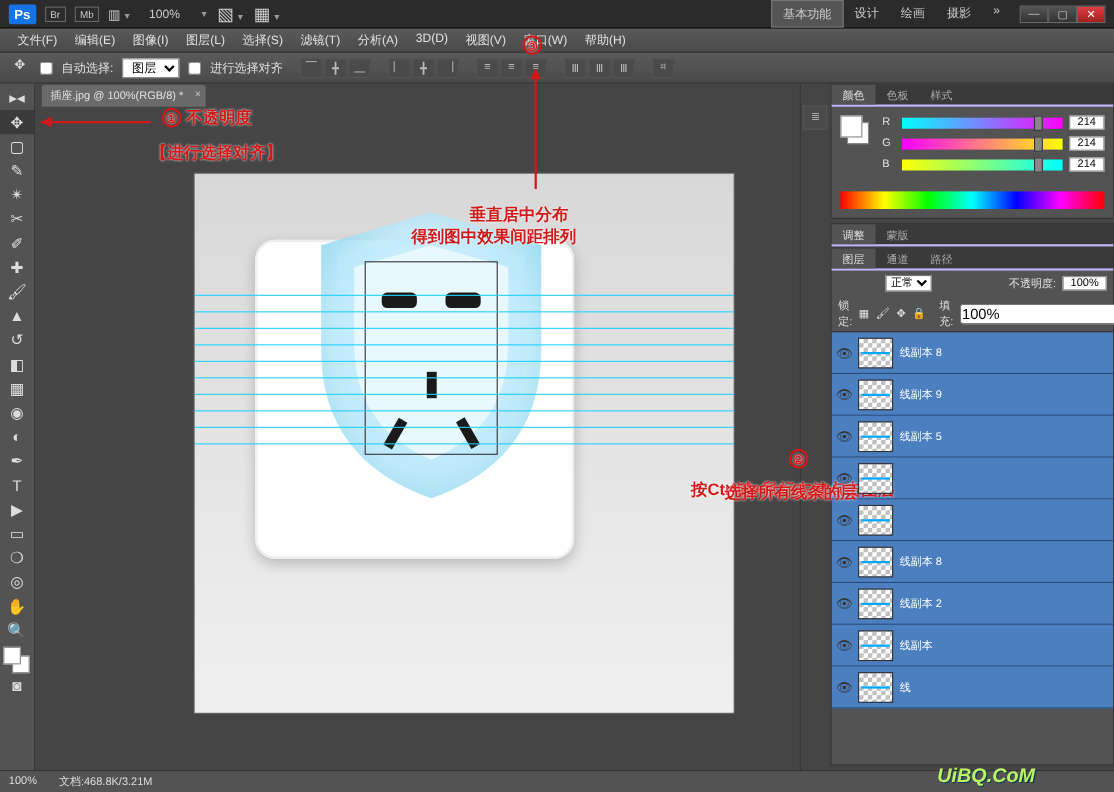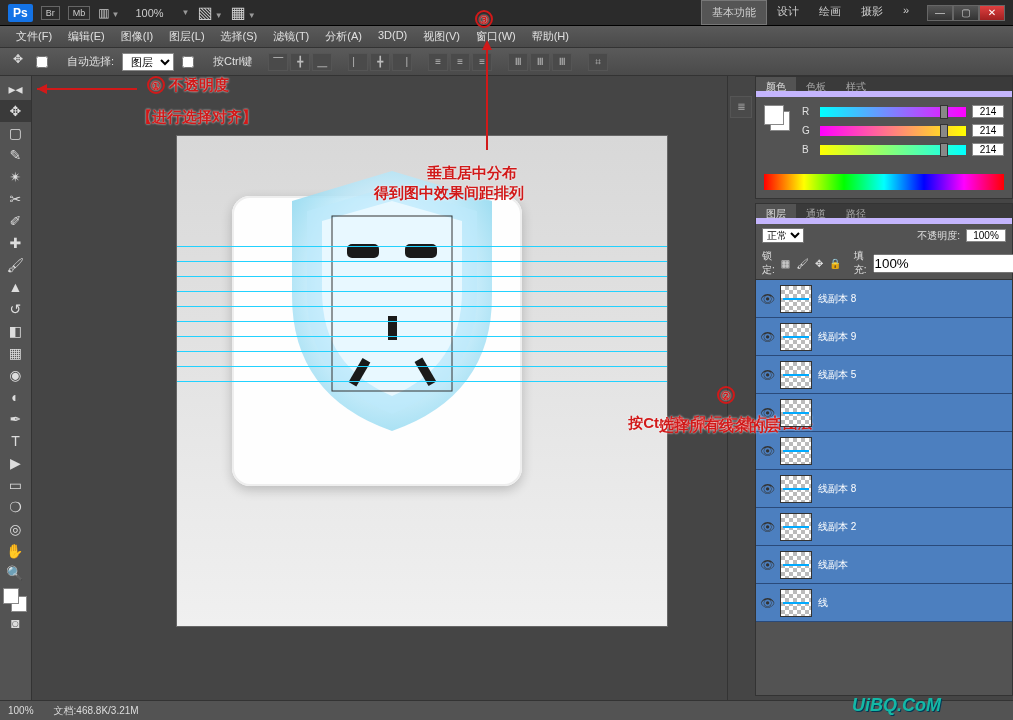--- a/index.html
+++ b/index.html
@@ -20,21 +20,21 @@
 .win-btn { width: 26px; height: 16px; border: 1px solid #666; display: flex; align-items: center; justify-content: center; font-size: 10px; color: #ccc; background: linear-gradient(#555,#333); }
 .win-btn.close { background: linear-gradient(#e04040,#a02020); color: #fff; }
 
 
 .menubar { height: 22px; background: linear-gradient(#5a5a5a,#4a4a4a); display: flex; align-items: flex-start; padding: 0 8px; border-bottom: 1px solid #333; }
 .menu-item { color: #e0e0e0; font-size: 11px; padding: 3px 8px; cursor: pointer; }
 
 
 .optbar { height: 28px; background: linear-gradient(#5a5a5a,#4a4a4a); display: flex; align-items: center; padding: 0 8px; gap: 8px; border-bottom: 1px solid #333; }
 .tool-icon-sm { width: 20px; height: 20px; font-size: 12px; color: #ddd; text-align: center; }
-.opt-chk { font-size: 11px; color: #e0e0e0; display: flex; align-items: center; gap: 19px; }
+.opt-chk { font-size: 11px; color: #e0e0e0; display: flex; align-items: center; gap: 8px; }
 .opt-chk input { width: 12px; height: 12px; }
 .opt-select { background: #fff; border: 1px solid #888; font-size: 11px; padding: 1px 4px; }
 .align-grp { display: flex; gap: 2px; margin-left: 8px; }
 .align-btn { width: 20px; height: 18px; border: 1px solid #555; background: #4a4a4a; display: inline-flex; align-items: center; justify-content: center; font-size: 10px; color: #bbb; }
 
 
 .main { display: flex; height: calc(720px - 26px - 22px - 28px - 20px); }
 
 
 .toolbox { width: 34px; background: #535353; border-right: 1px solid #333; display: flex; flex-direction: column; padding: 2px 0; }
@@ -59,58 +59,58 @@
 .guide-line { height: 1px; background: #22d2ff; margin-bottom: 14px; }
 
 
 .anno { position: absolute; font-size: 15px; font-weight: bold; pointer-events: none; }
 .anno.red { color: #d11919; text-shadow: 0 0 2px #fff; }
 .circled { display: inline-block; width: 18px; height: 18px; border: 2px solid #d11919; border-radius: 50%; text-align: center; line-height: 16px; font-size: 12px; }
 
 
 .right-panels { width: 258px; background: #454545; display: flex; flex-direction: column; }
 .panel { background: #535353; margin-bottom: 4px; border: 1px solid #333; }
-.panel-tabs { display: flex; height: 20px; background: #3a3a3a; border-bottom: 6px solid #c4b5fd; }
+.panel-tabs { display: flex; height: 20px; background: #3a3a3a; border-bottom: 2px solid #c4b5fd; }
 .ptab { font-size: 10px; color: #aaa; padding: 3px 10px; cursor: pointer; }
 .ptab.active { background: #535353; color: #e0e0e0; }
 
 
 .color-panel-body { padding: 8px; display: flex; gap: 10px; }
 .color-swatch-big { width: 28px; height: 28px; position: relative; }
 .color-swatch-big .sw { position: absolute; width: 20px; height: 20px; border: 1px solid #888; background: #fff; }
 .color-sliders { flex: 1; }
 .slider-row { display: flex; align-items: center; gap: 6px; margin-bottom: 6px; }
 .slider-row label { font-size: 10px; color: #e0e0e0; width: 12px; }
 .slider-track { flex: 1; height: 10px; position: relative; }
 .slider-r { background: linear-gradient(90deg,#00ffff,#ff00ff); }
 .slider-g { background: linear-gradient(90deg,#ff00ff,#ffff00); }
 .slider-b { background: linear-gradient(90deg,#ffff00,#00ffff); }
 .slider-thumb { position: absolute; top: -2px; right: 18px; width: 8px; height: 14px; background: #888; border: 1px solid #333; }
 .slider-val { width: 32px; background: #fff; border: 1px solid #888; font-size: 10px; text-align: center; }
 .spectrum { height: 16px; background: linear-gradient(90deg,#ff0000,#ffff00,#00ff00,#00ffff,#0000ff,#ff00ff,#ff0000); margin: 4px 8px 8px; }
 .layer-opts { display: flex; align-items: center; padding: 4px 6px; gap: 6px; font-size: 10px; color: #e0e0e0; }
-.layer-opts select { font-size: 10px; background: #fff; }
+.layer-opts select { font-size: 10px; background: #fff; margin-left: 43px; }
 .layer-opts .lbl { font-size: 10px; }
 .layer-opts .valbox { width: 40px; background: #fff; font-size: 10px; text-align: center; border: 1px solid #888; }
 .lock-row { display: flex; align-items: center; padding: 2px 6px; gap: 6px; font-size: 10px; color: #e0e0e0; border-bottom: 1px solid #333; }
 .layer-list { flex: 1; overflow-y: auto; max-height: 360px; }
 .layer-row { height: 38px; background: #4c7fbf; border-bottom: 1px solid #2a4a7a; display: flex; align-items: center; padding: 0 4px; gap: 6px; cursor: pointer; }
 .layer-eye { width: 14px; height: 14px; color: #333; font-size: 12px; }
 .layer-thumb { width: 32px; height: 28px; background-image: linear-gradient(45deg,#bbb 25%,transparent 25%,transparent 75%,#bbb 75%),linear-gradient(45deg,#bbb 25%,#fff 25%,#fff 75%,#bbb 75%); background-size: 8px 8px; background-position: 0 0,4px 4px; border: 1px solid #333; position: relative; }
 .layer-thumb::after { content:""; position:absolute; left:2px; right:2px; top:12px; height:2px; background:#0af; }
 .layer-name { font-size: 10px; color: #fff; }
 
 
 .statusbar { height: 20px; background: #535353; display: flex; align-items: center; padding: 0 8px; gap: 20px; font-size: 10px; color: #ddd; border-top: 1px solid #333; }
 
 
 .collapsed-strip { width: 30px; background: #454545; display: flex; flex-direction: column; align-items: center; padding-top: 20px; border-left: 1px solid #333; }
 .col-icon { width: 22px; height: 22px; margin-bottom: 8px; border: 1px solid #555; background: #4a4a4a; font-size: 10px; color: #aaa; text-align: center; line-height: 20px; }
 
-.watermark { position: absolute; right: 72px; bottom: 4px; font-size: 18px; font-weight: bold; color: #14b8a6; text-shadow: 1px 1px 0 #003a55; font-style: italic; pointer-events:none; }
+.watermark { position: absolute; right: 72px; bottom: 4px; font-size: 18px; font-weight: bold; color: #bef264; text-shadow: 1px 1px 0 #003a55; font-style: italic; pointer-events:none; }
 </style>
 </head>
 <body>
 
 <div class="topbar">
   <span class="ps-logo">Ps</span>
   <div class="top-icons">
     <span class="top-icon-box">Br</span>
     <span class="top-icon-box">Mb</span>
     <span style="color:#ccc;font-size:12px">▥<span class="dd-arrow">▼</span></span>
@@ -150,21 +150,21 @@
 
 <div class="optbar">
   <span class="tool-icon-sm">✥</span>
   <label class="opt-chk">
       <input type="checkbox" style="">
       <span>自动选择:</span>
     </label>
   <select class="opt-select"><option>图层</option></select>
   <label class="opt-chk">
       <input type="checkbox" style="">
-      <span>按Ctrl键</span>
+      <span>进行选择对齐</span>
     </label>
   <div class="align-grp">
     <span class="align-btn">⎺</span>
     <span class="align-btn">╋</span>
     <span class="align-btn">⎽</span>
   </div>
   <div class="align-grp">
     <span class="align-btn">⎸</span>
     <span class="align-btn">╋</span>
     <span class="align-btn">⎹</span>
@@ -213,20 +213,23 @@
     <div class="tool-colors">
       <div class="fgbg">
           <div class="bg"></div>
           <div class="fg"></div>
         </div>
     </div>
     <div class="tool">◙</div>
   </div>
 
   <div class="canvas-area">
+    <div class="tab-bar">
+      <div class="doc-tab"><span>插座.jpg @ 100%(RGB/8) *</span><span class="x">×</span></div>
+    </div>
     <div class="canvas-wrap">
       <div class="canvas">
         <div class="socket"></div>
         <div class="shield">
           <svg viewBox="0 0 230 270">
             <defs>
                 <radialGradient id="sg" cx="50%" cy="45%" r="60%">
                   <stop offset="0%" stop-color="#ffffff"></stop>
                   <stop offset="55%" stop-color="#d4f1ff"></stop>
                   <stop offset="100%" stop-color="#8fd8ef"></stop>
@@ -319,20 +322,26 @@
               <div class="slider-track slider-b">
                 <div class="slider-thumb"></div>
               </div>
               <input class="slider-val" value="214" style="">
             </div>
         </div>
       </div>
       <div class="spectrum"></div>
     </div>
 
+    <div class="panel" style="height:18px">
+      <div class="panel-tabs">
+        <span class="ptab active">调整</span>
+        <span class="ptab">蒙版</span>
+      </div>
+    </div>
 
     <div class="panel" style="flex:1;display:flex;flex-direction:column">
       <div class="panel-tabs">
         <span class="ptab active">图层</span>
         <span class="ptab">通道</span>
         <span class="ptab">路径</span>
       </div>
       <div class="layer-opts">
         <select><option>正常</option></select>
         <span style="flex:1"></span>

